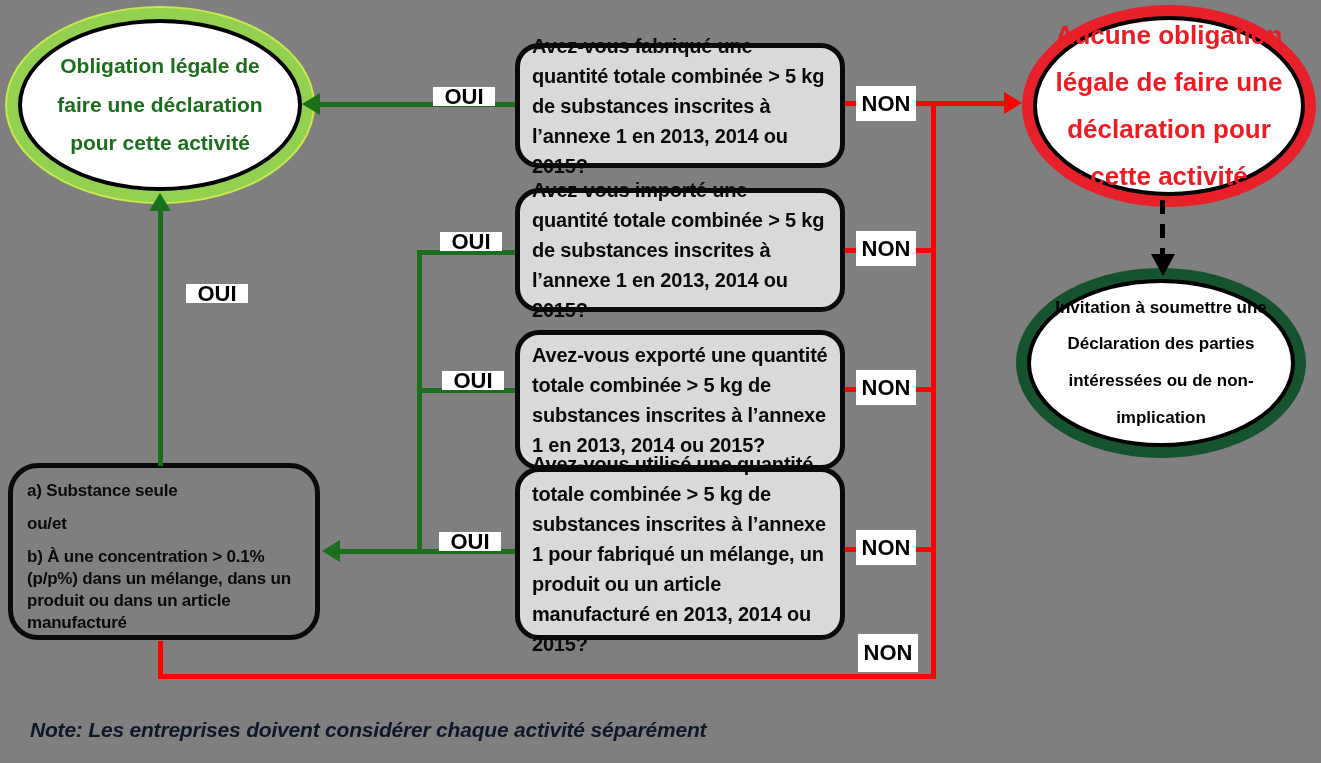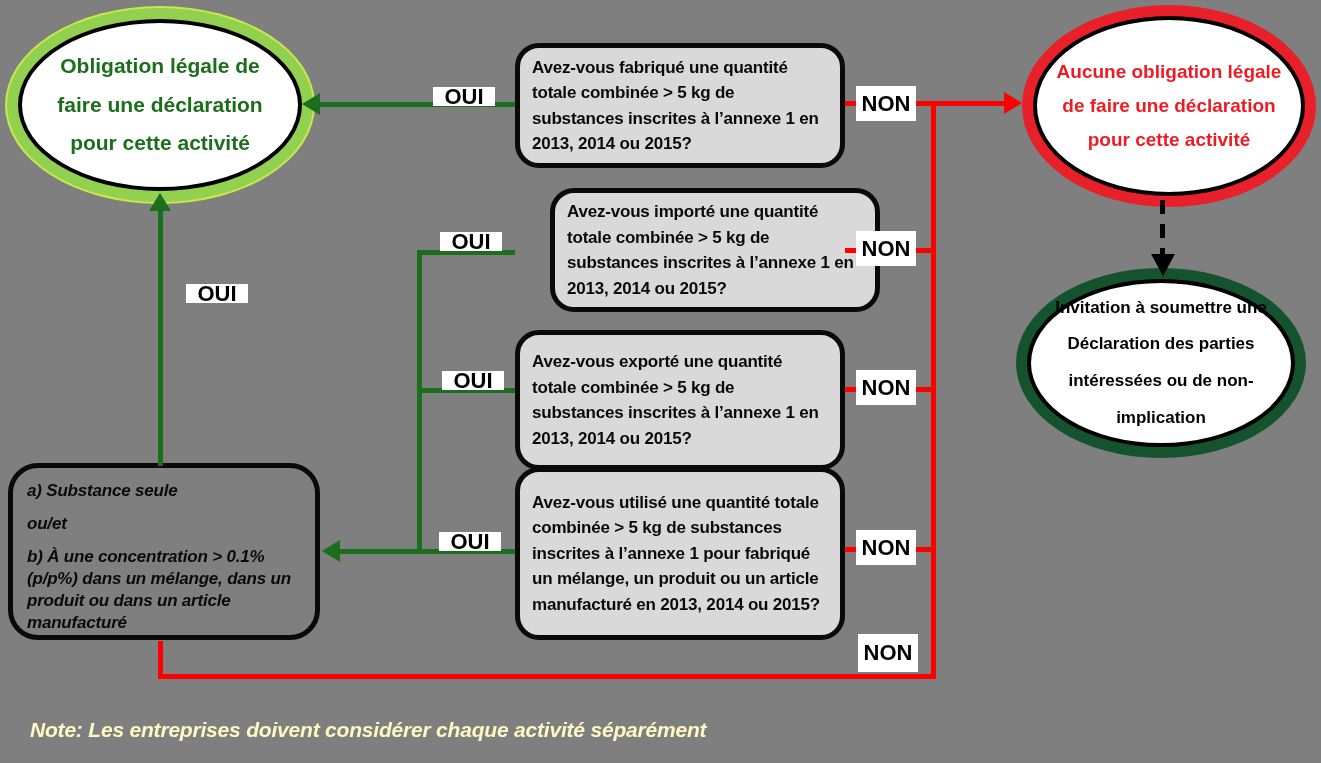--- a/index.html
+++ b/index.html
@@ -10,36 +10,35 @@
   
   .ellipse-outer{position:absolute;border-radius:50%;}
   .ellipse-inner{
     position:absolute;left:11px;top:11px;right:11px;bottom:11px;
     background:#fff;border:4px solid #000;border-radius:50%;
     display:flex;align-items:center;justify-content:center;text-align:center;
   }
   .green-node{left:7px;top:8px;width:306px;height:194px;background:#92D050;box-shadow:0 0 0 2px #c9e84e;}
   .green-node .ellipse-inner{font-weight:bold;font-size:21px;line-height:1.85;color:#1B6E1B;padding:0 16px;}
   .red-node{left:1022px;top:5px;width:294px;height:202px;background:#E8202A;}
-  .red-node .ellipse-inner{font-weight:bold;font-size:19px;line-height:1.8;color:#ED1C24;padding:0 14px;}
+  .red-node .ellipse-inner{font-weight:bold;font-size:26px;line-height:1.8;color:#ED1C24;padding:0 14px;}
   .blue-node{left:1016px;top:268px;width:290px;height:190px;background:#14532d;}
   .blue-node .ellipse-inner{font-weight:bold;font-size:17px;line-height:2.15;color:#000;padding:0 8px;}
   
   .qbox{
     position:absolute;left:515px;width:330px;box-sizing:border-box;
     background:#D9D9D9;border:5px solid #0a0a0a;border-radius:24px;
-    font-weight:bold;font-size:17px;line-height:1.5;letter-spacing:-0.2px;color:#0a0a0a;
+    font-weight:bold;font-size:20px;line-height:1.5;letter-spacing:-0.2px;color:#0a0a0a;
     display:flex;align-items:center;padding:8px 12px;
   }
   .criteria{
     position:absolute;left:8px;top:463px;width:312px;height:177px;box-sizing:border-box;
     border:5px solid #0a0a0a;border-radius:30px;background:transparent;
     font-weight:bold;font-size:17px;line-height:1.3;letter-spacing:-0.2px;color:#0a0a0a;
     padding:12px 14px;
-    font-style:italic;
   }
   .criteria p{margin:0 0 11px 0;}
   .criteria p:last-child{margin:0;}
   
   .line{position:absolute;}
   .g{background:#1B6E1B;}
   .r{background:#FF0000;}
   
   .ah{position:absolute;width:0;height:0;}
   
@@ -49,21 +48,21 @@
   }
   .tag.oui{width:62px;height:19px;}
   .tag.non{width:60px;height:35px;}
   
   .dash-v{
     position:absolute;width:5px;
     background:repeating-linear-gradient(to bottom,#000 0 14px,transparent 14px 24px);
   }
   
   .note{
-    position:absolute;left:30px;top:718px;color:#fef9c3;
+    position:absolute;left:30px;top:718px;color:#0f172a;
     font-weight:bold;font-style:italic;font-size:21px;letter-spacing:-0.2px;
   }
 </style>
 </head>
 <body>
 
 <div class="canvas">
 
   <div class="ellipse-outer green-node">
     <div class="ellipse-inner">Obligation légale de faire une déclaration pour cette activité</div>
@@ -73,21 +72,21 @@
     <div class="ellipse-inner">Aucune obligation légale de faire une déclaration pour cette activité</div>
   </div>
 
   <div class="ellipse-outer blue-node">
     <div class="ellipse-inner">Invitation à soumettre une Déclaration des parties intéressées ou de non-implication</div>
   </div>
 
   <div class="qbox" style="top:43px;height:125px;">
     <span>Avez-vous fabriqué une quantité totale combinée &gt; 5 kg de substances inscrites à l’annexe 1 en 2013, 2014 ou 2015?</span>
   </div>
-  <div class="qbox" style="top:188px;height:124px;margin-left:35px;">
+  <div class="qbox" style="top:188px;height:124px;">
     <span>Avez-vous importé une quantité totale combinée &gt; 5 kg de substances inscrites à l’annexe 1 en 2013, 2014 ou 2015?</span>
   </div>
   <div class="qbox" style="top:330px;height:140px;">
     <span>Avez-vous exporté une quantité totale combinée &gt; 5 kg de substances inscrites à l’annexe 1 en 2013, 2014 ou 2015?</span>
   </div>
   <div class="qbox" style="top:467px;height:173px;">
     <span>Avez-vous utilisé une quantité totale combinée &gt; 5 kg de substances inscrites à l’annexe 1 pour fabriqué un mélange, un produit ou un article manufacturé en 2013, 2014 ou 2015?</span>
   </div>
 
   <div class="criteria">

